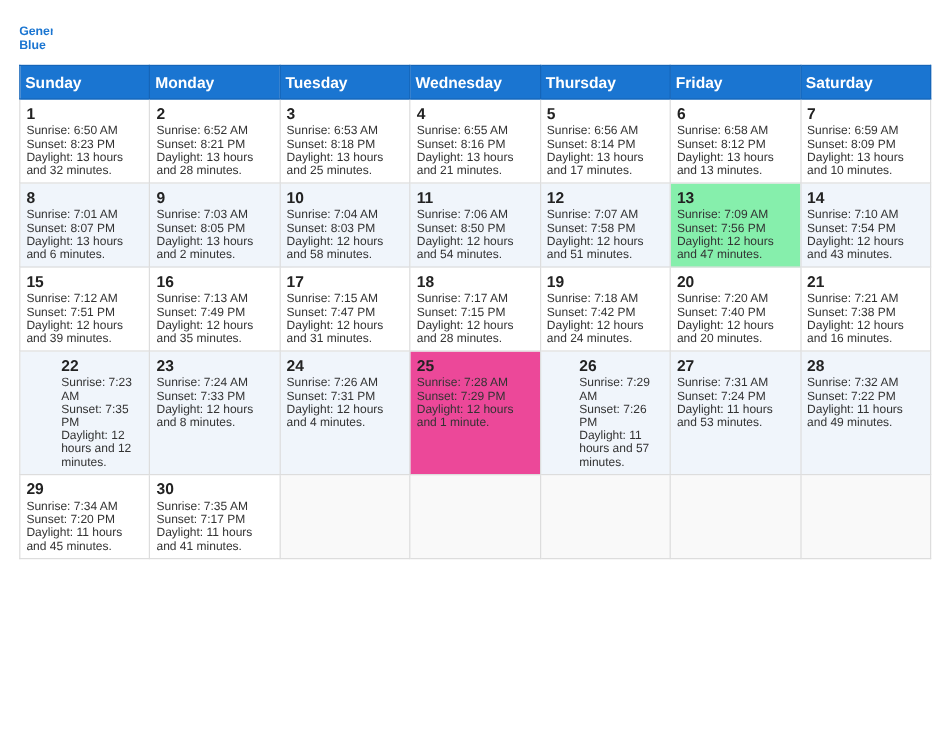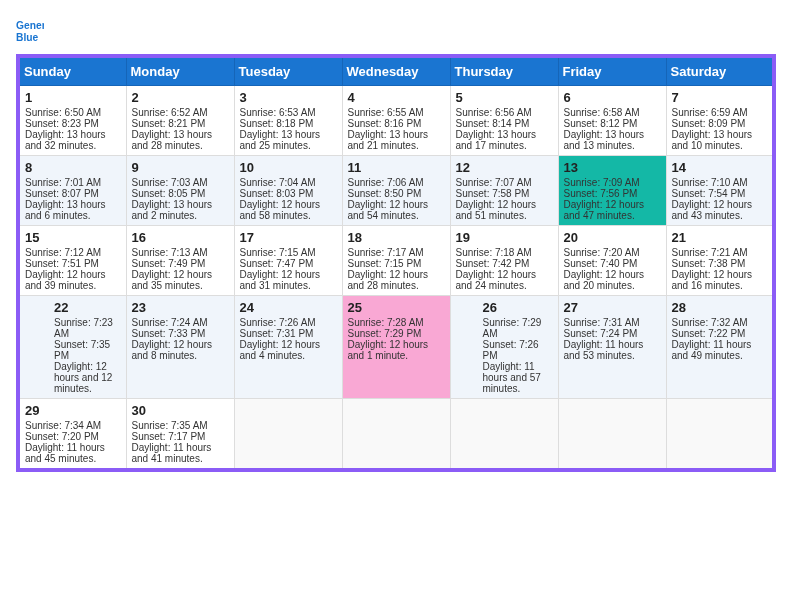--- a/index.html
+++ b/index.html
@@ -33,21 +33,21 @@
       font-weight: normal;
       color: #222;
     }
     .location {
       font-size: 15px;
       color: #444;
     }
     .calendar {
       width: 100%;
       border-collapse: collapse;
-      border: 4px solid #8b5cf6;
+      border: 1px solid #8b5cf6;
     }
     .calendar th {
       background: #1a75d1;
       color: #fff;
       font-size: 13px;
       font-weight: bold;
       padding: 6px 4px;
       text-align: left;
       border: 1px solid #1565b8;
     }
@@ -179,21 +179,21 @@
         <span>Sunrise: 7:06 AM</span><br>
         <span>Sunset: 8:50 PM</span><br>
         <span>Daylight: 12 hours and 54 minutes.</span>
       </td>
         <td style="background: rgb(240, 245, 251);">
         <span class="day-num">12</span>
         <span>Sunrise: 7:07 AM</span><br>
         <span>Sunset: 7:58 PM</span><br>
         <span>Daylight: 12 hours and 51 minutes.</span>
       </td>
-        <td style="background: #14b8a6; margin-top: 28px;">
+        <td style="background: #86efac; margin-top: 28px;">
         <span class="day-num">13</span>
         <span>Sunrise: 7:09 AM</span><br>
         <span>Sunset: 7:56 PM</span><br>
         <span>Daylight: 12 hours and 47 minutes.</span>
       </td>
         <td style="background: rgb(240, 245, 251);">
         <span class="day-num">14</span>
         <span>Sunrise: 7:10 AM</span><br>
         <span>Sunset: 7:54 PM</span><br>
         <span>Daylight: 12 hours and 43 minutes.</span>
@@ -255,21 +255,21 @@
         <span>Sunrise: 7:24 AM</span><br>
         <span>Sunset: 7:33 PM</span><br>
         <span>Daylight: 12 hours and 8 minutes.</span>
       </td>
         <td style="background: rgb(240, 245, 251);">
         <span class="day-num">24</span>
         <span>Sunrise: 7:26 AM</span><br>
         <span>Sunset: 7:31 PM</span><br>
         <span>Daylight: 12 hours and 4 minutes.</span>
       </td>
-        <td style="background: #f9a8d4;">
+        <td style="background: #ec4899;">
         <span class="day-num">25</span>
         <span>Sunrise: 7:28 AM</span><br>
         <span>Sunset: 7:29 PM</span><br>
         <span>Daylight: 12 hours and 1 minute.</span>
       </td>
         <td style="background: rgb(240, 245, 251); padding-left: 32px;">
         <span class="day-num">26</span>
         <span>Sunrise: 7:29 AM</span><br>
         <span>Sunset: 7:26 PM</span><br>
         <span>Daylight: 11 hours and 57 minutes.</span>

